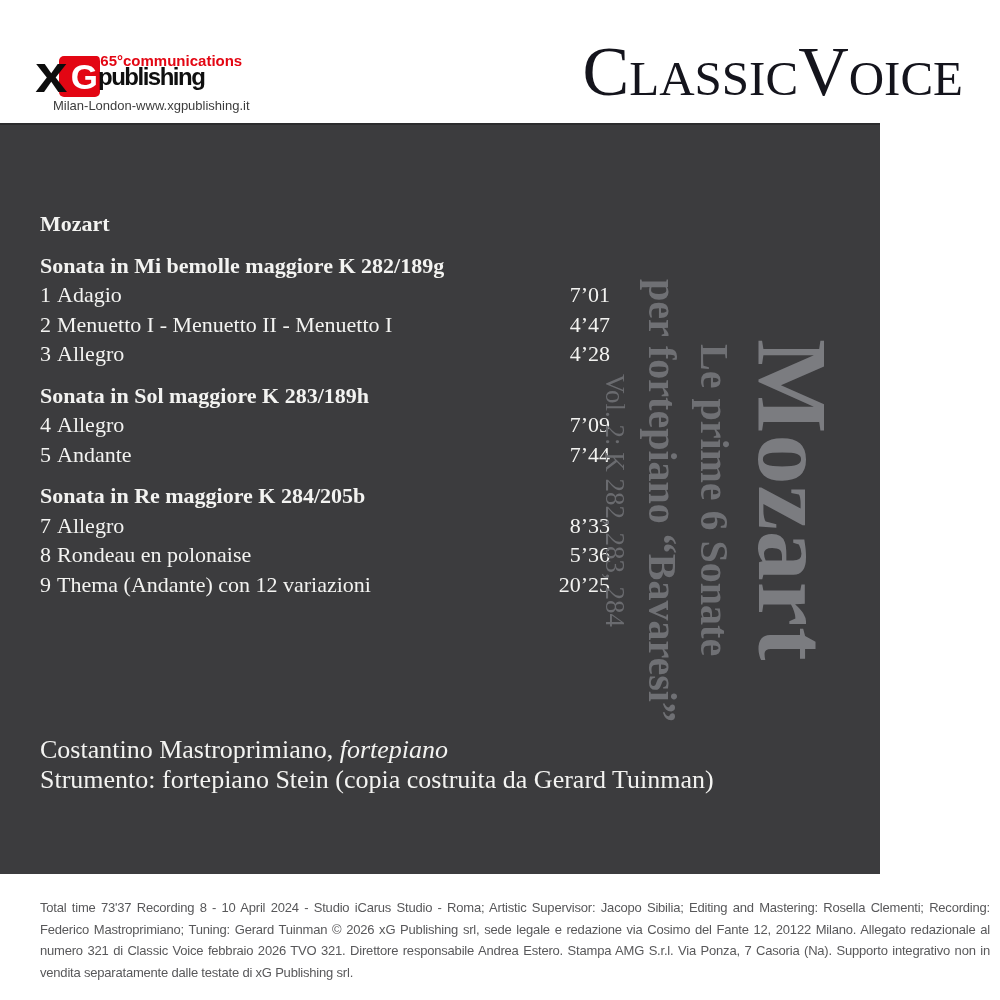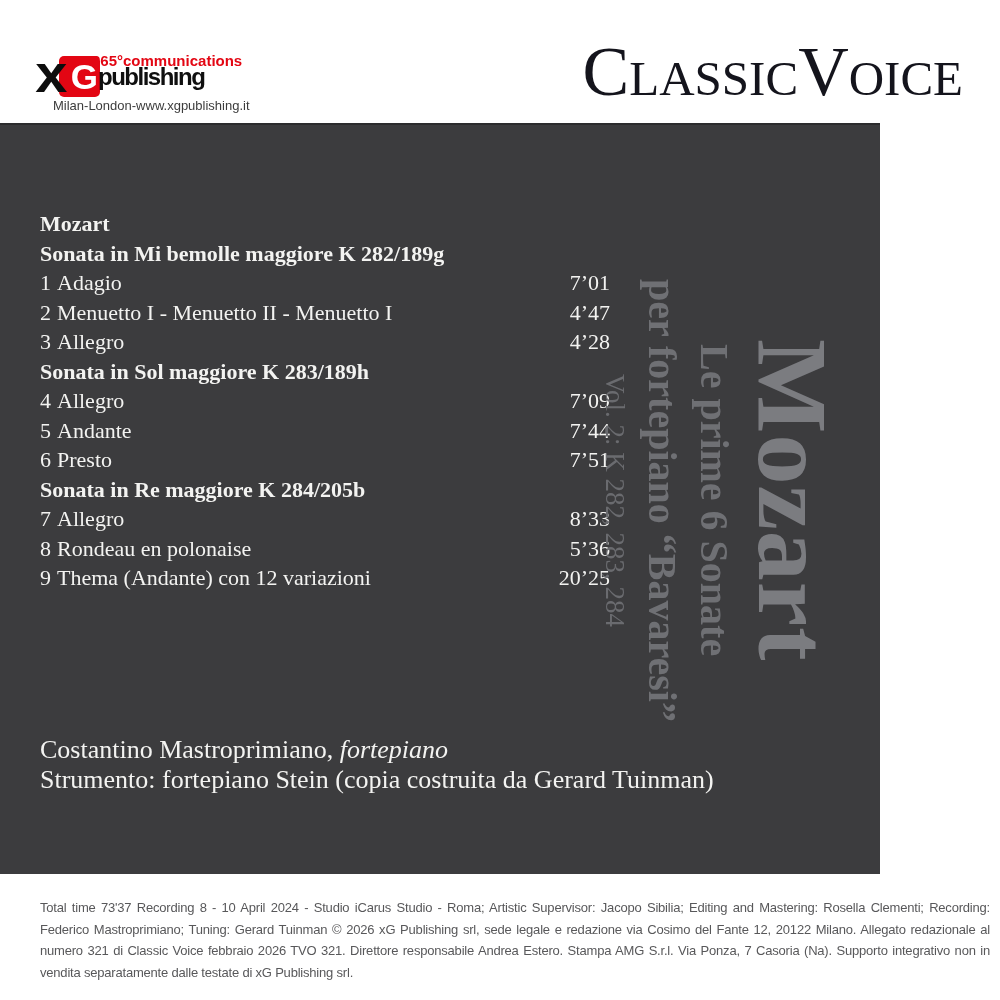--- a/index.html
+++ b/index.html
@@ -79,21 +79,21 @@
     position: absolute; left: 40px; top: 84px;
     width: 570px;
     color: #f3f3f1;
     font-size: 22px; line-height: 29.5px;
   }
   .t-row { display: flex; }
   .t-name { flex: 1; white-space: nowrap; }
   .t-num { margin-right: 6px; }
   .t-time { text-align: right; white-space: nowrap; }
   .t-head { font-weight: bold; white-space: nowrap; }
-  .t-section { margin-top: 0; }
+  .t-section { margin-top: 12px; }
   .t-section.gap { }
 
   .credits {
     position: absolute; left: 40px; top: 610px;
     color: #f3f3f1; font-size: 26px; line-height: 29.5px;
     white-space: nowrap;
   }
   .credits .italic { font-style: italic; }
 
   
@@ -170,24 +170,20 @@
 
       <div class="t-section gap">
         <div class="t-head">Sonata in Sol maggiore K 283/189h</div>
         <div class="t-row">
           <span class="t-name"><span class="t-num">4</span><span>Allegro</span></span>
           <span class="t-time">7’09</span>
         </div>
         <div class="t-row">
           <span class="t-name"><span class="t-num">5</span><span>Andante</span></span>
           <span class="t-time">7’44</span>
-        </div>
-        <div class="t-row">
-          <span class="t-name"><span class="t-num">6</span><span>Presto</span></span>
-          <span class="t-time">7’51</span>
         </div>
       </div>
 
       <div class="t-section gap">
         <div class="t-head">Sonata in Re maggiore K 284/205b</div>
         <div class="t-row">
           <span class="t-name"><span class="t-num">7</span><span>Allegro</span></span>
           <span class="t-time">8’33</span>
         </div>
         <div class="t-row">

